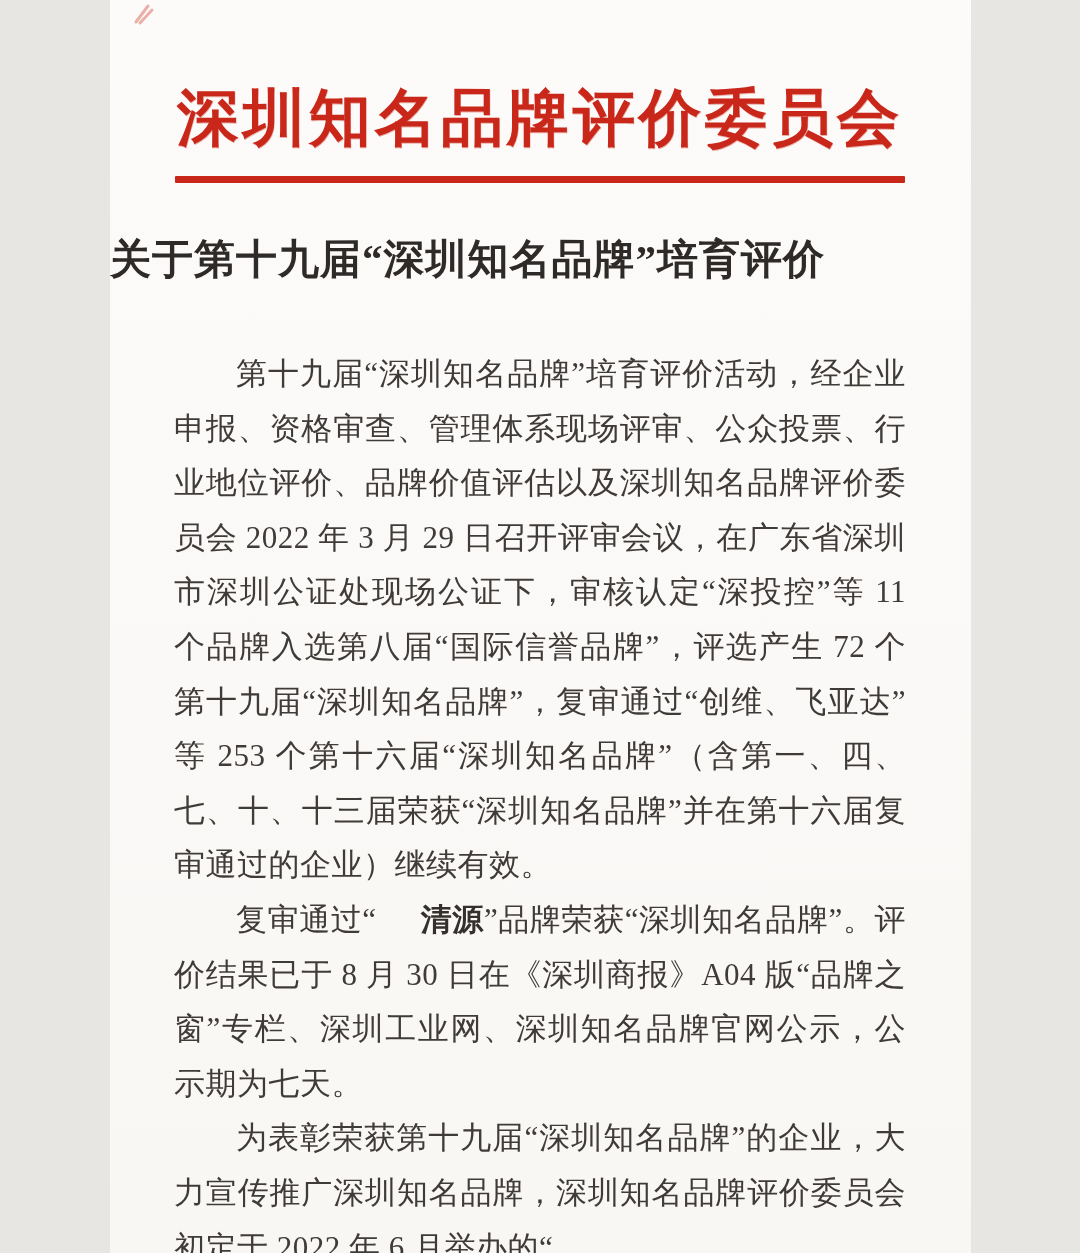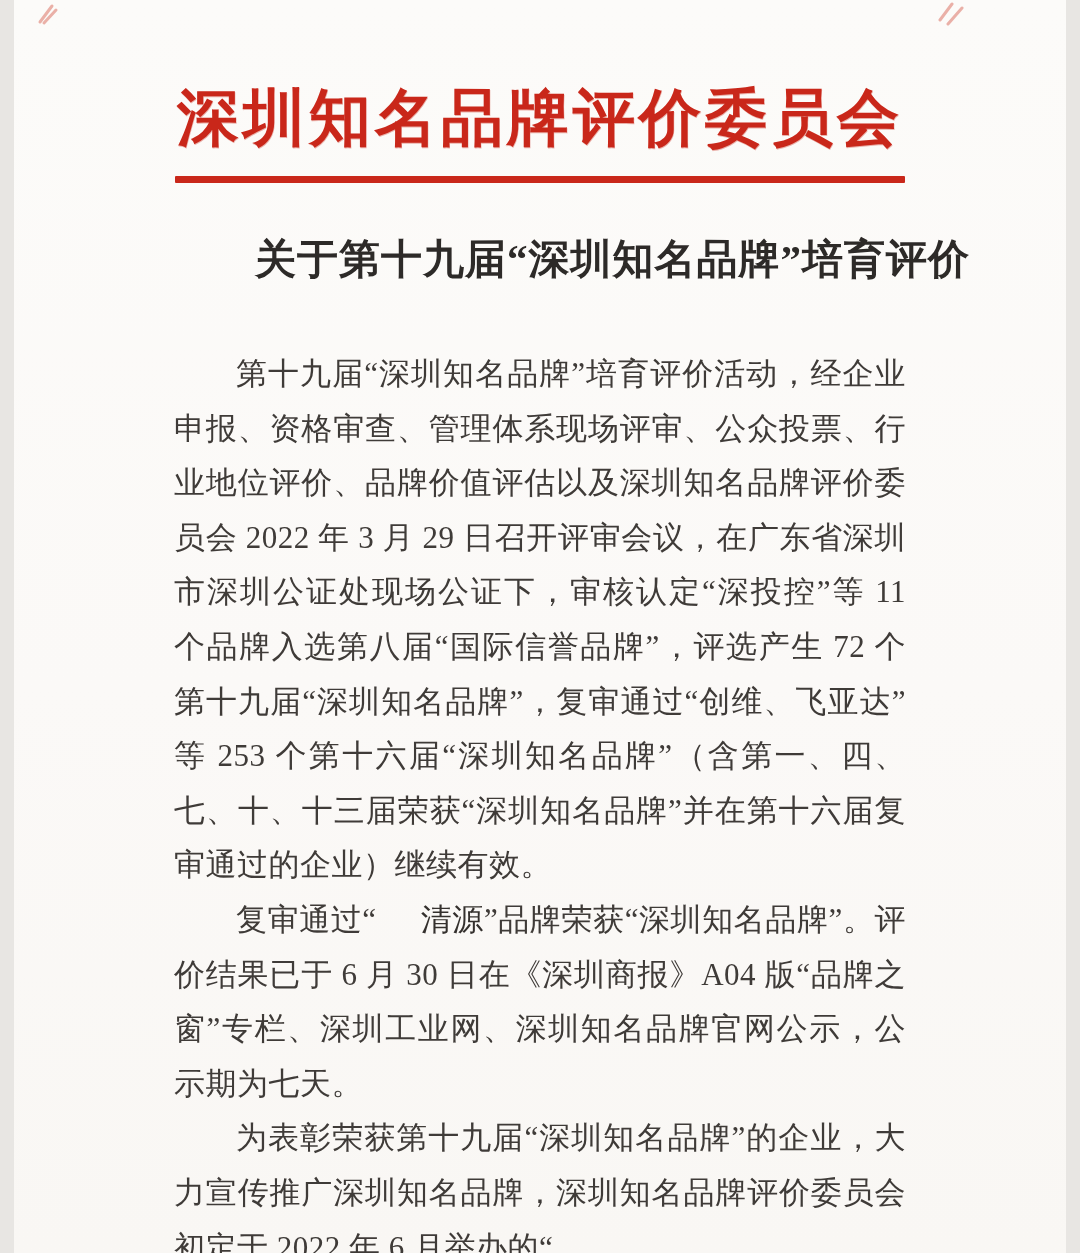--- a/index.html
+++ b/index.html
@@ -2,21 +2,21 @@
 <html lang="zh"><head>
 <meta charset="utf-8">
 <style>
   html, body {
     margin: 0;
     padding: 0;
     background: #e8e6e3;
   }
   .page {
     position: relative;
-    width: 1052px;
+    width: 861px;
     height: 1253px;
     margin: 0 auto;
     background: linear-gradient(180deg, #fcfbf9 0%, #fbf9f7 55%, #f9f7f4 100%);
     font-family: "Liberation Serif", "DejaVu Serif", serif;
     overflow: hidden;
     box-sizing: border-box;
   }
   
   .corner-mark {
     position: absolute;
@@ -42,21 +42,21 @@
   .red-rule {
     width: 730px;
     height: 7px;
     margin: 24px auto 0 auto;
     background: #c9271a;
     border-radius: 1px;
   }
   .doc-title {
     margin: 46px auto 0 auto;
     width: 860px;
-    text-align: right;
+    text-align: left;
     font-size: 41px;
     line-height: 60px;
     font-weight: 700;
     color: #2d2a28;
     letter-spacing: 1px;
   }
   .doc-body {
     width: 732px;
     margin: 58px auto 0 auto;
     font-size: 31px;
@@ -67,21 +67,21 @@
   }
   .doc-body p {
     margin: 0;
     padding: 0;
     text-indent: 2em;
   }
   .doc-body p.salutation {
     text-indent: 0;
   }
   .doc-body .b {
-    font-weight: 400;
+    font-weight: 700;
     color: #34302d;
     margin-left: 44px;
   }
 </style>
 </head>
 <body>
 
 <div class="page">
 
   <svg class="corner-mark left" viewBox="0 0 40 24">
@@ -101,21 +101,21 @@
   </h2>
 
   <main class="doc-body">
 
 
     <p>
       <span>第十九届“深圳知名品牌”培育评价活动，经企业申报、资格审查、管理体系现场评审、公众投票、行业地位评价、品牌价值评估以及深圳知名品牌评价委员会 2022 年 3 月 29 日召开评审会议，在广东省深圳市深圳公证处现场公证下，审核认定“深投控”等 11 个品牌入选第八届“国际信誉品牌”，评选产生 72 个第十九届“深圳知名品牌”，复审通过“创维、飞亚达”等 253 个第十六届“深圳知名品牌”（含第一、四、七、十、十三届荣获“深圳知名品牌”并在第十六届复审通过的企业）继续有效。</span>
     </p>
 
     <p>
-      <span>复审通过“</span><span class="b">清源</span><span>”品牌荣获“深圳知名品牌”。评价结果已于 6 月 30 日在《深圳商报》A04 版“品牌之窗”专栏、深圳工业网、深圳知名品牌官网公示，公示期为七天。</span>
+      <span>复审通过“</span><span class="b">清源</span><span>”品牌荣获“深圳知名品牌”。评价结果已于 8 月 30 日在《深圳商报》A04 版“品牌之窗”专栏、深圳工业网、深圳知名品牌官网公示，公示期为七天。</span>
     </p>
 
     <p>
       <span>为表彰荣获第十九届“深圳知名品牌”的企业，大力宣传推广深圳知名品牌，深圳知名品牌评价委员会初定于 2022 年 6 月举办的“</span>
     </p>
 
   </main>
 
 </div>
 

